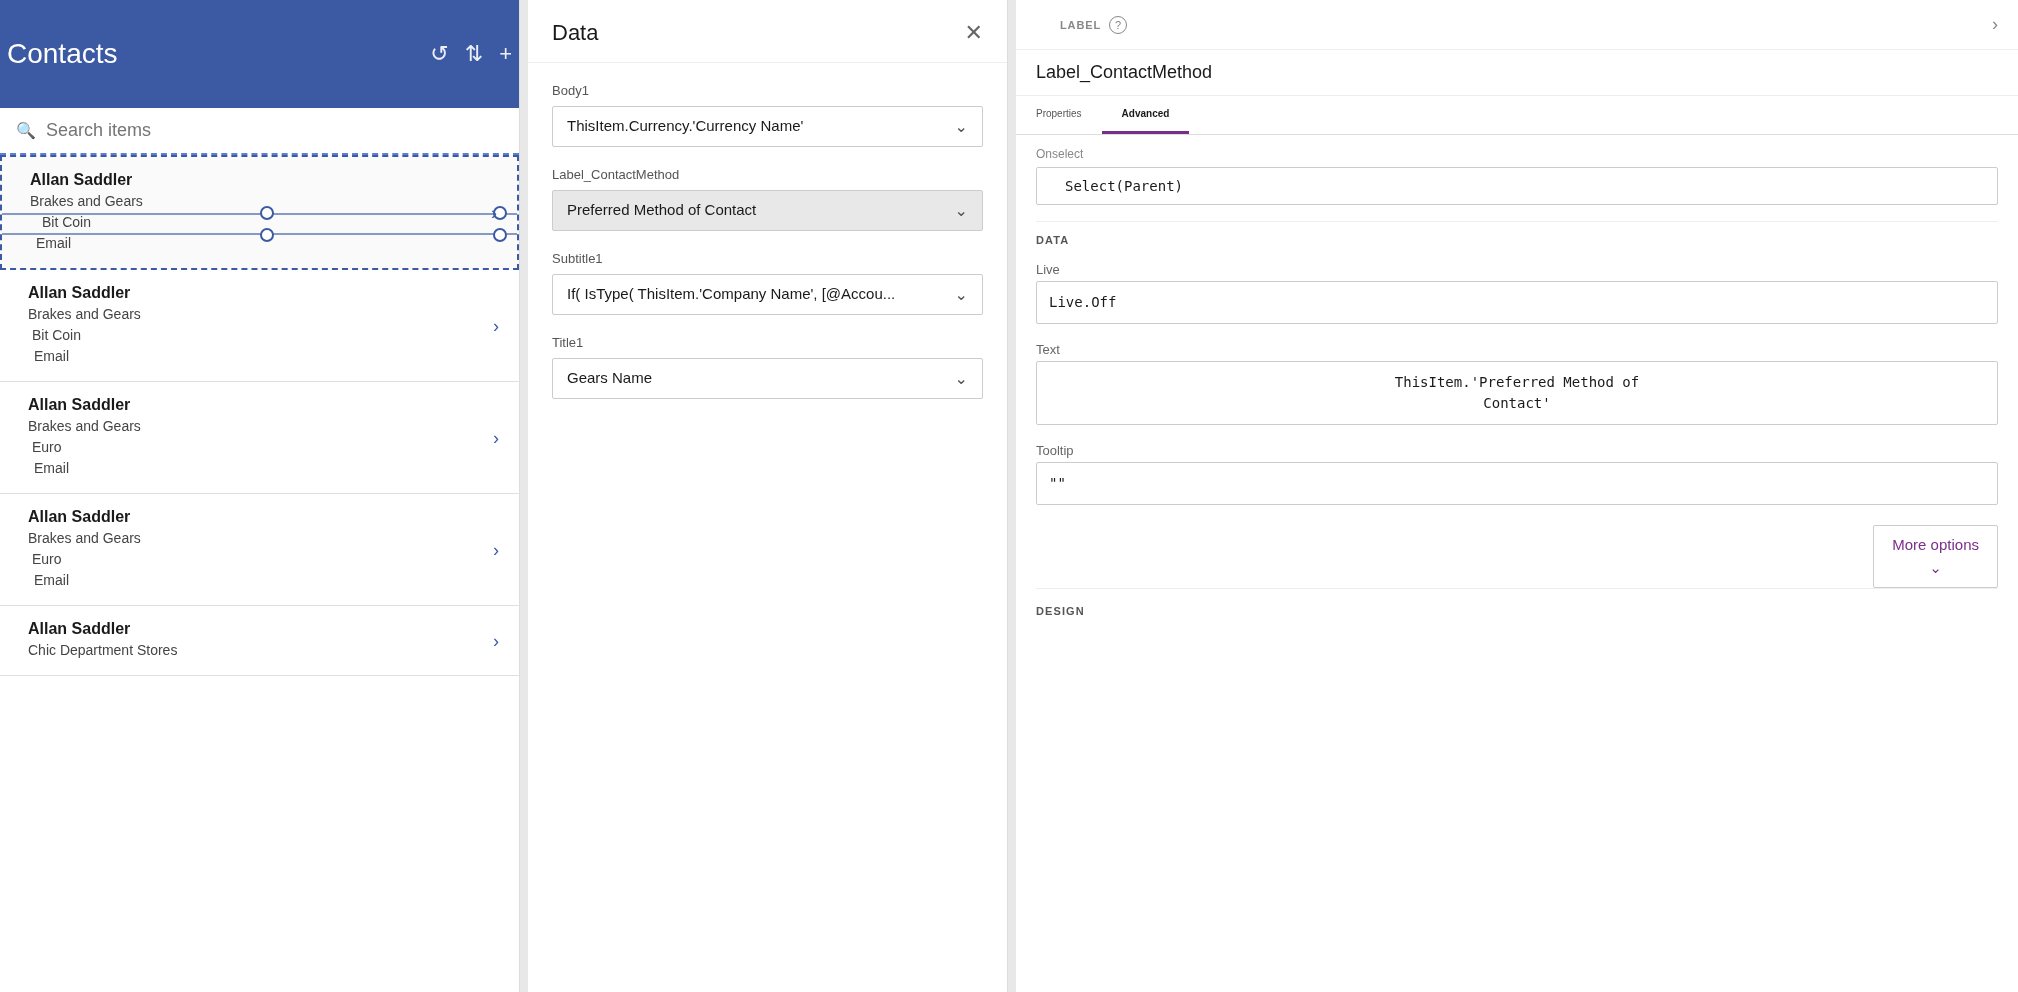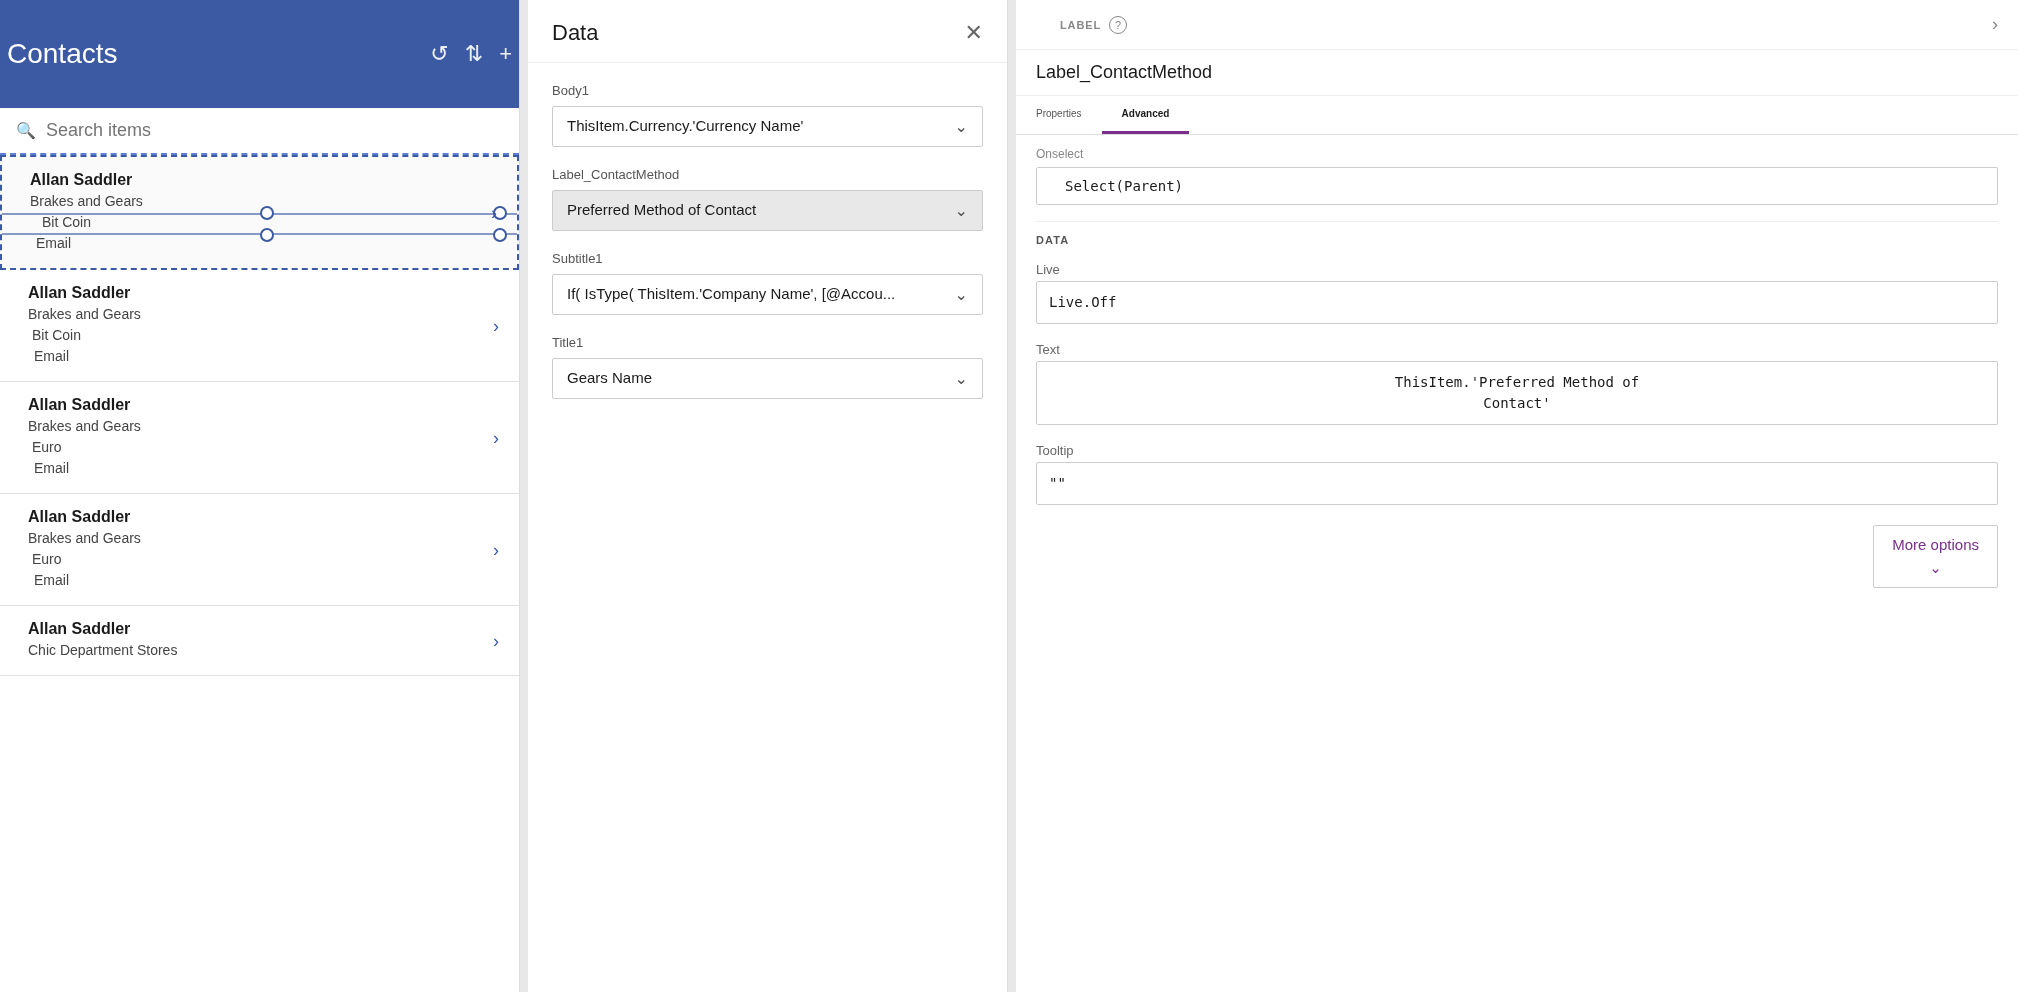--- a/index.html
+++ b/index.html
@@ -445,15 +445,16 @@
     <div class="props-field-label">Tooltip</div>
     <div class="props-field-value">""</div>
 
     <div style="display:flex; justify-content:flex-end; margin-top:8px;">
       <button class="more-options-btn">
         <span>More options</span>
         <span>⌄</span>
       </button>
     </div>
 
+    <div class="design-section">DESIGN</div>
 
   </div>
 </div>
 
 </body></html>

